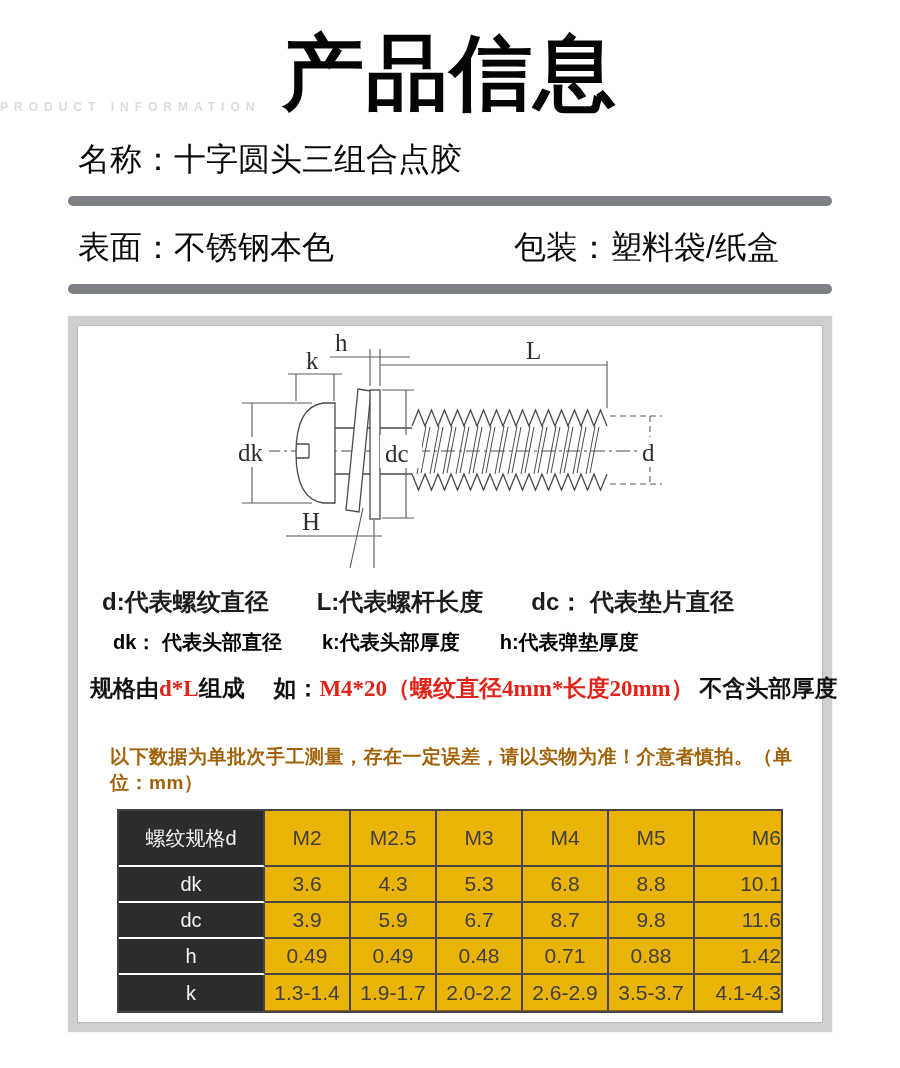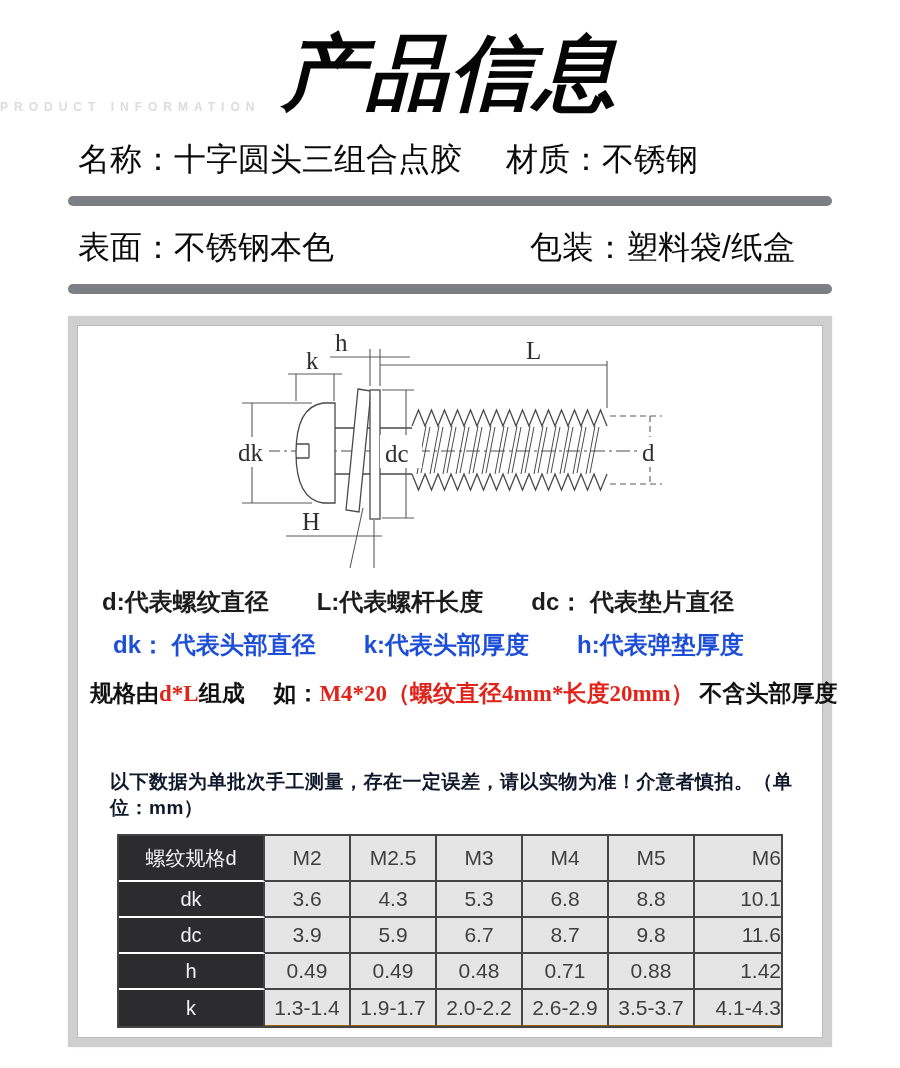--- a/index.html
+++ b/index.html
@@ -1,67 +1,66 @@
 <!DOCTYPE html>
 <html><head>
 <meta charset="utf-8">
 <style>
   * { margin:0; padding:0; box-sizing:border-box; }
   body { background:#fff; font-family:"Liberation Sans","DejaVu Sans",sans-serif; }
   .page { position:relative; width:900px; height:1068px; background:#ffffff; overflow:hidden; }
 
   .title { text-align:center; margin-top:30px; font-size:82px; font-weight:900;
-           letter-spacing:2px; color:#050505; line-height:1.05; position:relative; z-index:2;font-style:italic; }
+           letter-spacing:2px; color:#050505; line-height:1.05; position:relative; z-index:2; }
   .subtitle { text-align:left; margin-top:-16px; font-size:12px; font-weight:bold;
               letter-spacing:6px; color:#dcdcdc; position:relative; z-index:1; }
 
   .info-line { position:relative; height:44px; margin-top:24px; font-size:32px;
                font-weight:500; color:#0a0a0a; }
   .info-left  { position:absolute; left:78px; top:0; white-space:pre; }
   .info-right1{ position:absolute; left:506px; top:0; white-space:pre; }
-  .info-right2{ position:absolute; left:514px; top:0; white-space:pre;margin-left:16px; }
+  .info-right2{ position:absolute; left:514px; top:0; white-space:pre; }
   .bar { height:10px; margin:14px 68px 0 68px; background:#7c7f83; border-radius:5px; }
 
   .spec-box { width:764px; margin:22px auto 0 auto; background:#fff;
               border:9px solid #cfcfcf; box-shadow: inset 0 0 0 1px #b9b9b9, 0 0 2px #e5e5e5;
               padding-bottom:10px; }
 
   .diagram-wrap { width:440px; margin:6px auto 0 auto; }
 
   .legend1 { margin:5px 0 0 25px; font-size:24px; font-weight:bold; color:#1c1c1c; white-space:pre; }
-  .legend2 { margin:11px 0 0 36px; font-size:24px; font-weight:bold; color:#1d4ed8; white-space:pre; }
+  .legend2 { margin:11px 0 0 36px; font-size:20px; font-weight:bold; color:#000000; white-space:pre; }
   .spec-line { margin:17px 0 0 13px; font-size:23px; font-weight:bold; color:#111; white-space:pre;font-family:Liberation Serif, serif; }
   .red { color:#e2231a; }
-  .notice { margin:60px 0 0 33px; font-size:19px; font-weight:bold; color:#0f172a; letter-spacing:0.5px; }
+  .notice { margin:40px 0 0 33px; font-size:19px; font-weight:bold; color:#a16207; letter-spacing:0.5px; }
 
   table.spec { margin:13px auto 0 auto; border-collapse:separate; border-spacing:0;
                border:2px solid #454545; }
   table.spec td { text-align:center; vertical-align:middle;
                   border-right:2px solid #454545; border-bottom:2px solid #454545;
-                  font-size:21px; color:#3f3f3f; width:86px; height:36px; background:#e5e5e5; }
-  table.spec tr.hdr td { height:46px; }
+                  font-size:21px; color:#3f3f3f; width:86px; height:36px; background:#eab308; }
+  table.spec tr.hdr td { height:56px; }
   table.spec td.dark { background:#2c2c2e; color:#f2f2f2; width:146px;
                        border-bottom:2px solid #ffffff; font-size:20px; }
   table.spec td:last-child { border-right:none;text-align:right; }
   table.spec tr:last-child td { border-bottom:1px solid #a16207; }
   table.spec tr:last-child td.dark { border-bottom:none; }
 
   svg text { font-family:"Liberation Serif","DejaVu Serif",serif; fill:#2f2f2f; }
 </style>
 </head>
 <body>
 
 <div class="page">
 
   <div class="title">产品信息</div>
   <div class="subtitle">PRODUCT INFORMATION</div>
 
   <div class="info-line">
     <span class="info-left"><span>名称：</span><span>十字圆头三组合点胶</span></span>
-    <span class="info-right1"><span>材质：</span><span>不锈钢</span></span>
   </div>
   <div class="bar"></div>
 
   <div class="info-line" style="margin-top:20px;">
     <span class="info-left"><span>表面：</span><span>不锈钢本色</span></span>
     <span class="info-right2"><span>包装：</span><span>塑料袋/纸盒</span></span>
   </div>
   <div class="bar"></div>
 
   <div class="spec-box">

